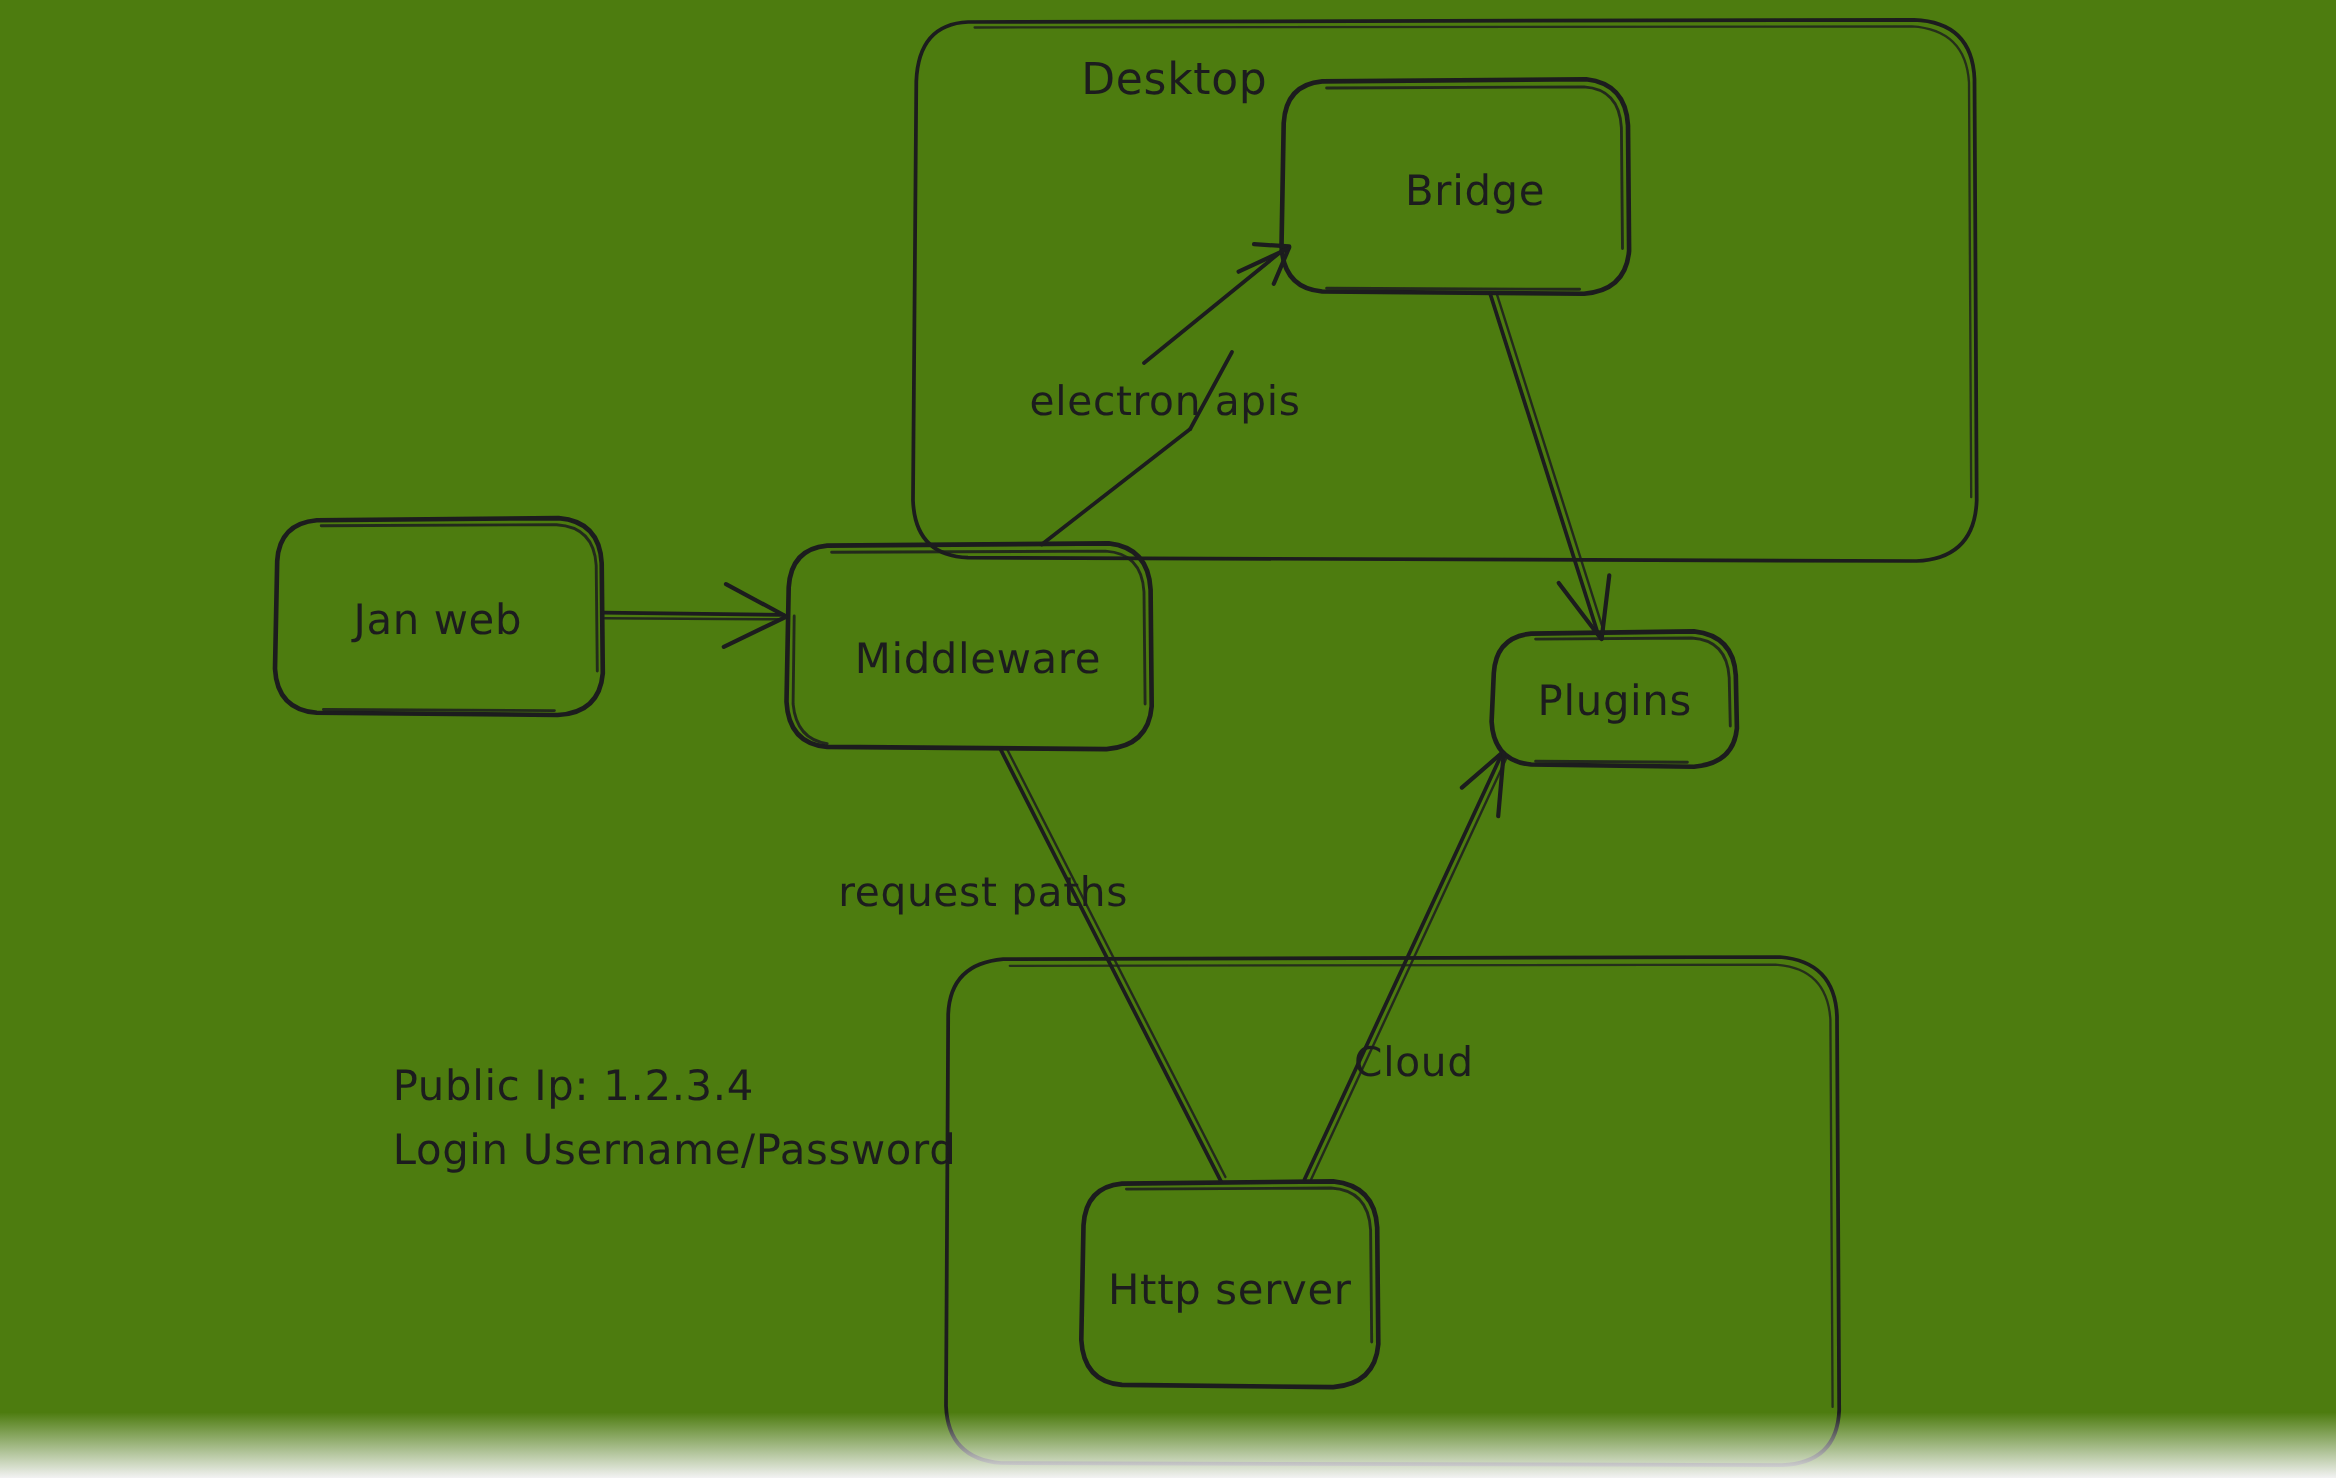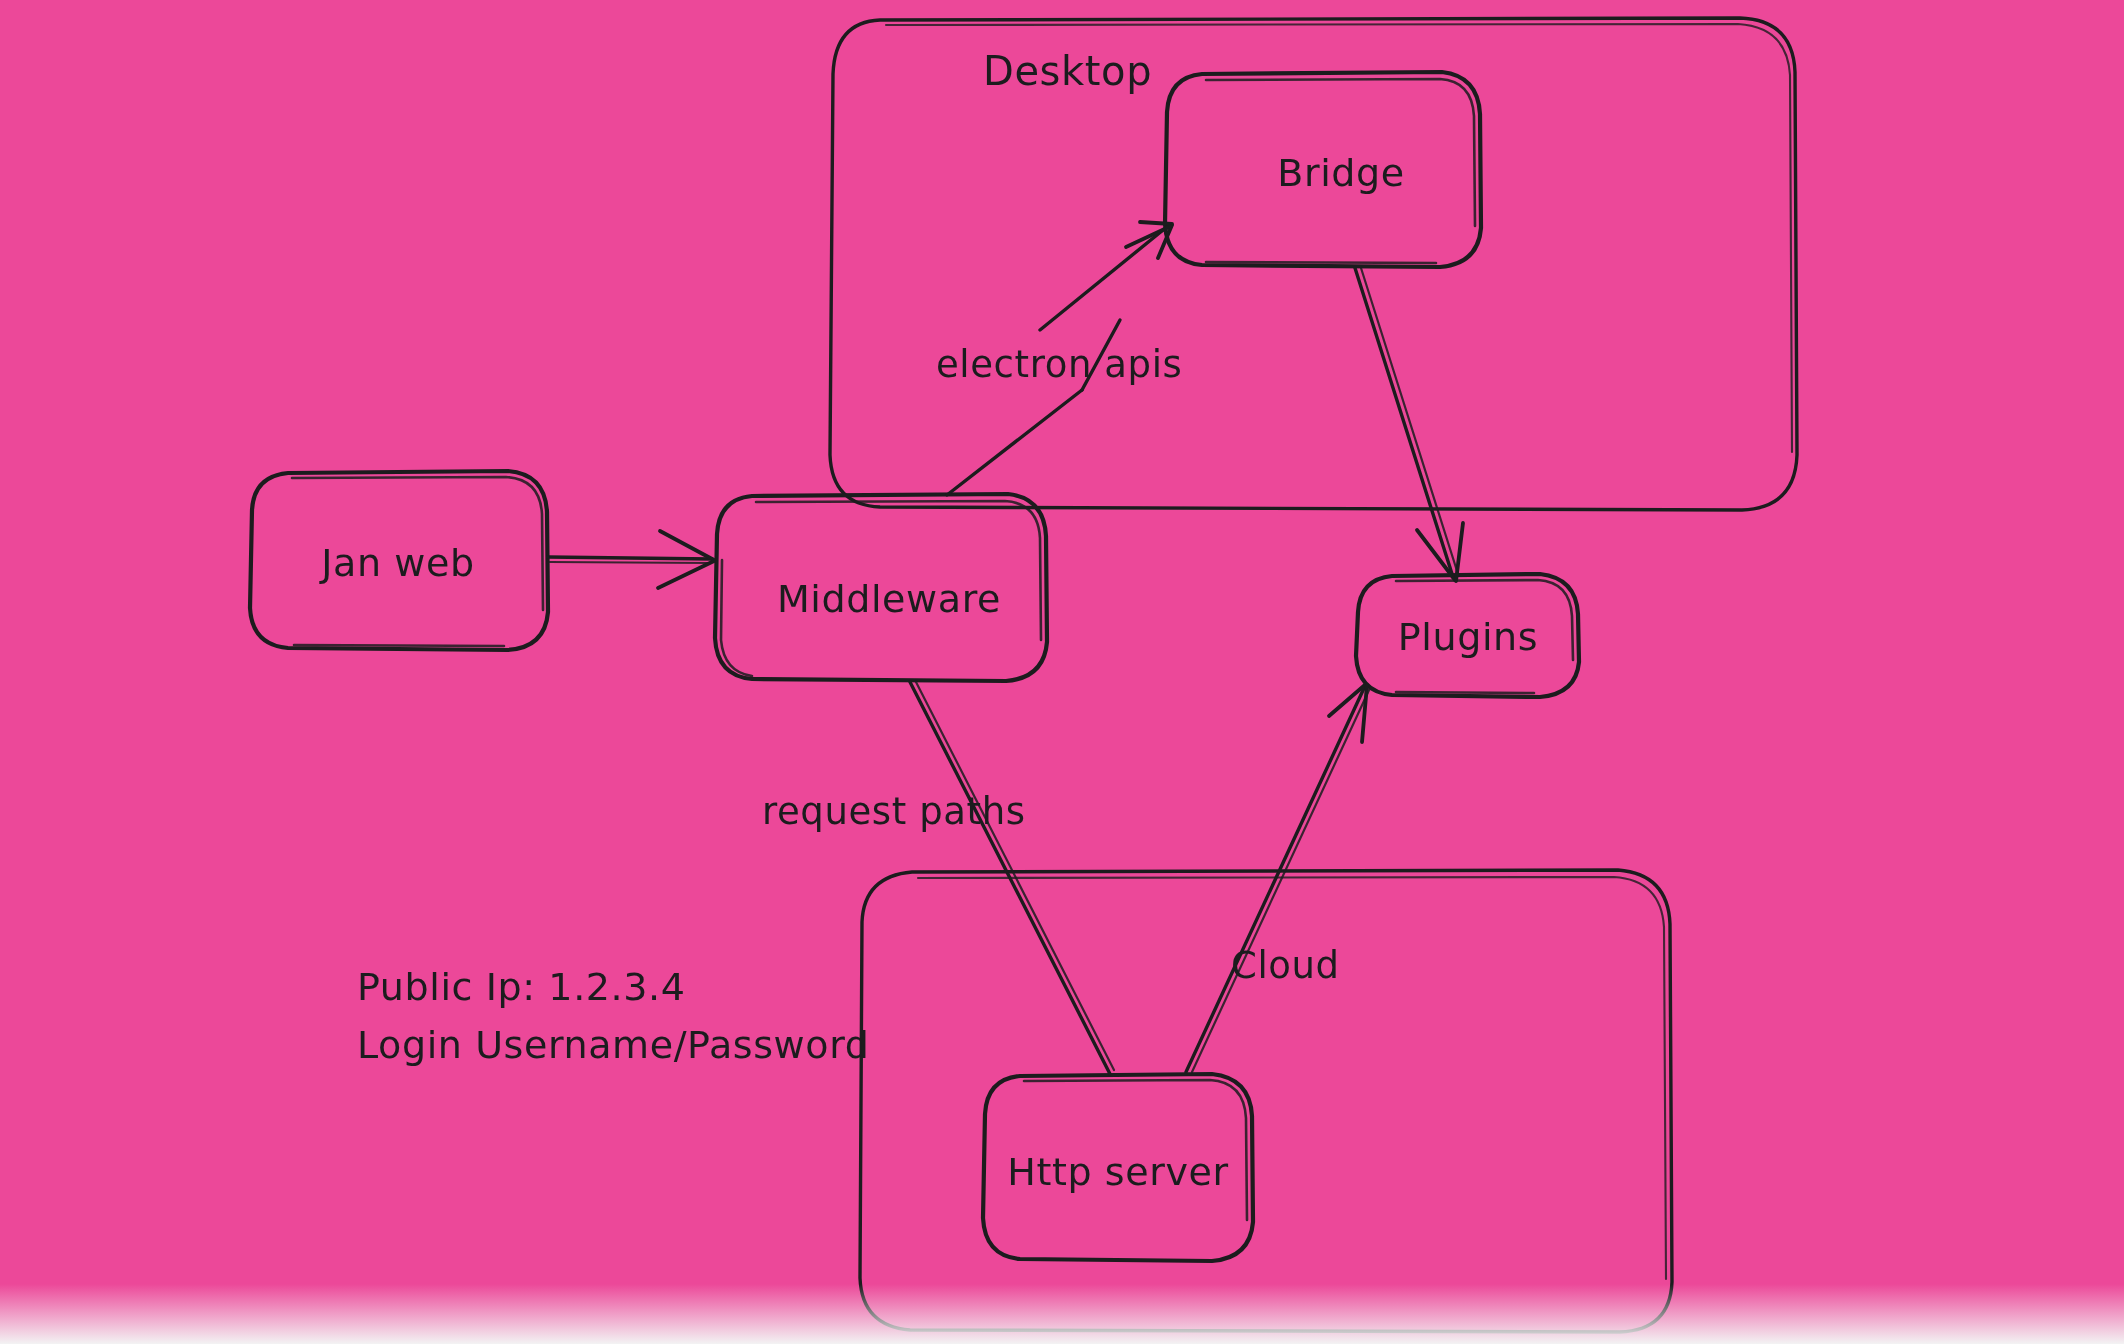--- a/index.html
+++ b/index.html
@@ -4,21 +4,21 @@
 <style>
   html, body {
     margin: 0;
     padding: 0;
     background: #ffffff;
   }
   #canvas {
     position: relative;
     width: 2124px;
     height: 1344px;
-    background: #ec4899;
+    background: #4d7c0f;
     overflow: hidden;
     font-family: "DejaVu Sans", sans-serif;
   }
   #bottom-fade {
     position: absolute;
     left: 0;
     bottom: 0;
     width: 2124px;
     height: 60px;
     background: linear-gradient(to bottom, rgba(255,255,255,0) 0%, rgba(243,243,244,1) 100%);

